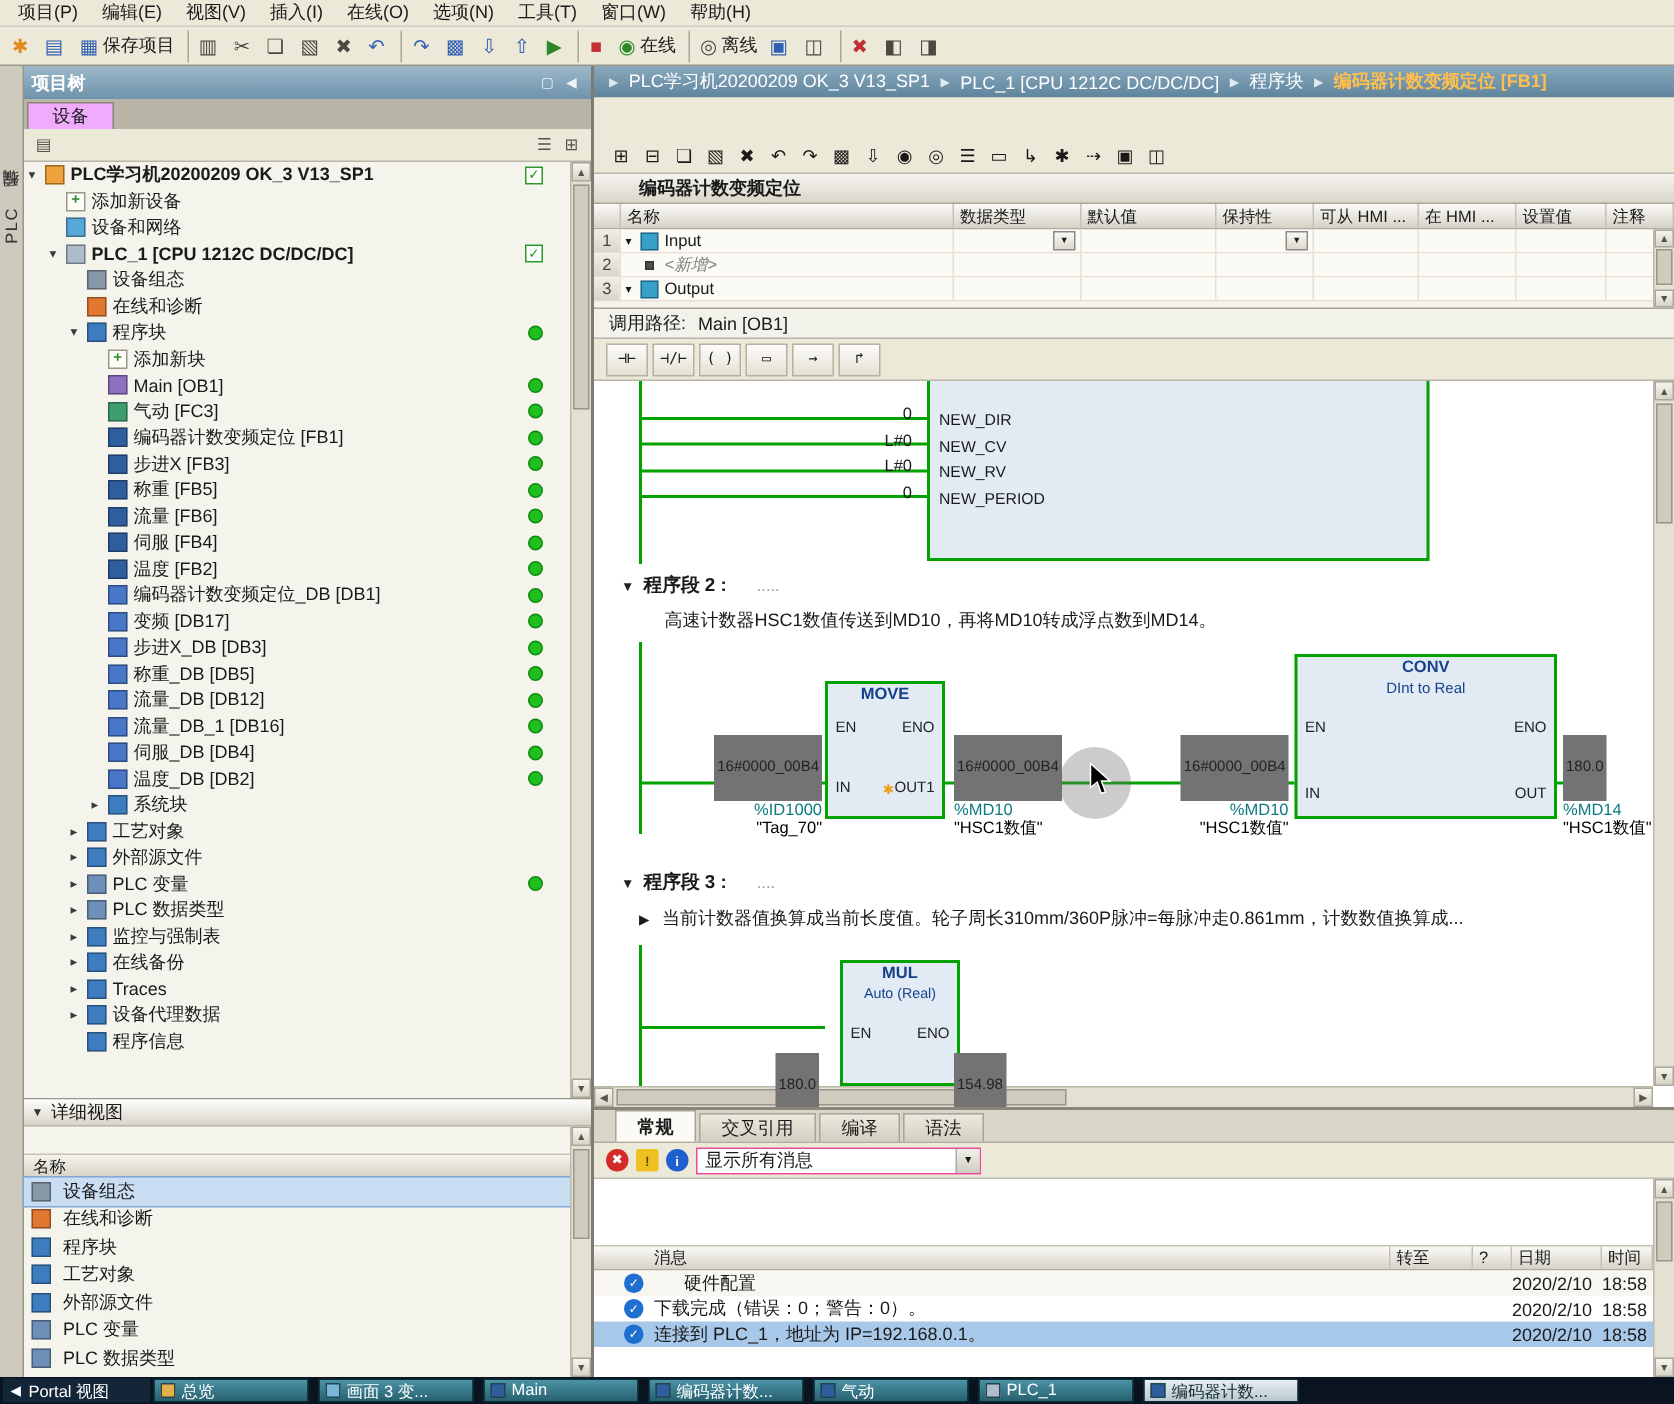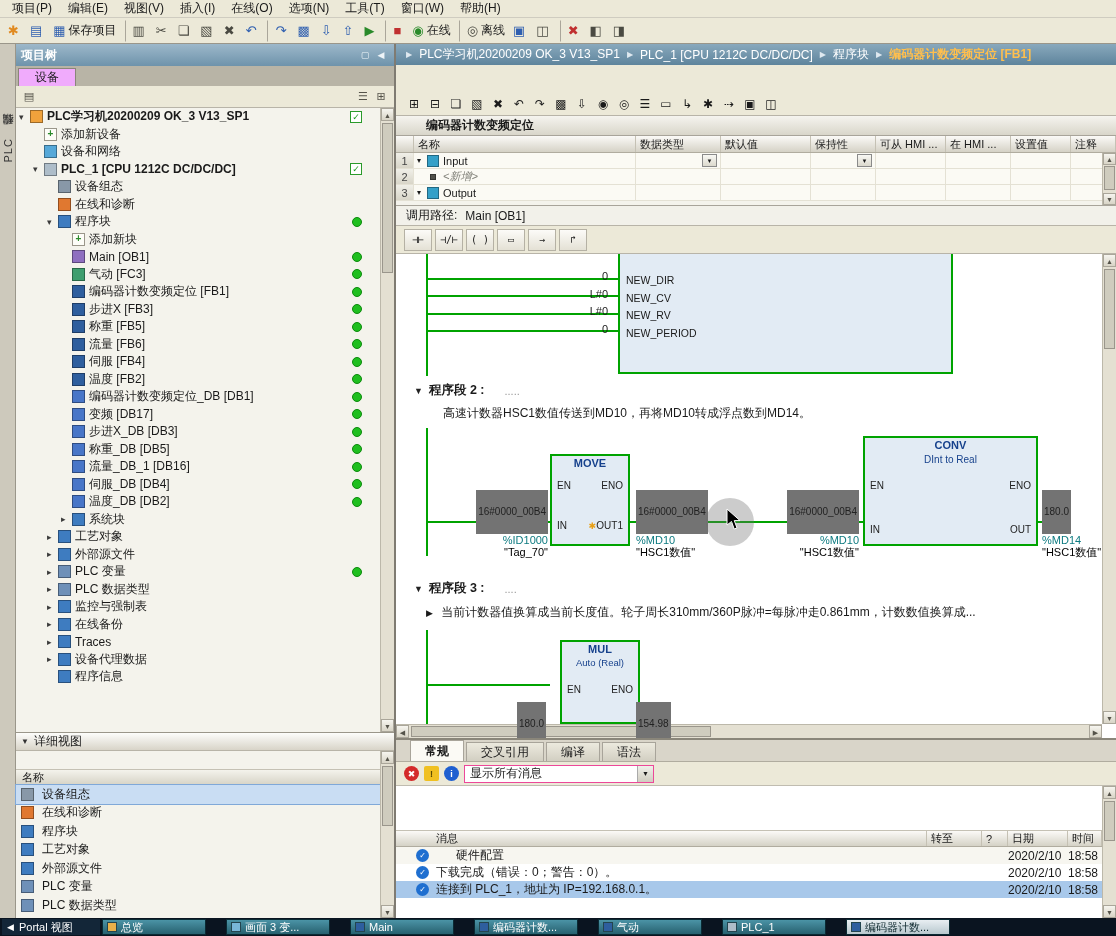--- a/index.html
+++ b/index.html
@@ -495,20 +495,27 @@
             </div>
 
             <div class="tree-row">
               <span class="tw-indent" data-lvl="3"></span>
               <span class="tw-arrow"></span>
               <span class="tw-icon" data-icon="db"></span>
               <span class="tw-label">称重_DB [DB5]</span>
               <span class="mark" data-mark="dot"></span>
             </div>
 
+            <div class="tree-row">
+              <span class="tw-indent" data-lvl="3"></span>
+              <span class="tw-arrow"></span>
+              <span class="tw-icon" data-icon="db"></span>
+              <span class="tw-label">流量_DB [DB12]</span>
+              <span class="mark" data-mark="dot"></span>
+            </div>
 
             <div class="tree-row">
               <span class="tw-indent" data-lvl="3"></span>
               <span class="tw-arrow"></span>
               <span class="tw-icon" data-icon="db"></span>
               <span class="tw-label">流量_DB_1 [DB16]</span>
               <span class="mark" data-mark="dot"></span>
             </div>
 
             <div class="tree-row">
@@ -985,21 +992,21 @@
         </div>
       </div>
     </div>
   </div>
 
   <div class="taskbar">
     <span class="portal-btn">
       <span class="portal-arrow">◀</span>
       <span>Portal 视图</span>
     </span>
-    <span style="display:flex;gap:20px">
+    <span style="display:flex;gap:6px">
 
         <span class="task-btn">
           <span class="task-icon" data-icon="overview"></span>
           <span class="task-label">总览</span>
         </span>
 
         <span class="task-btn">
           <span class="task-icon" data-icon="screen"></span>
           <span class="task-label">画面 3 变...</span>
         </span>

